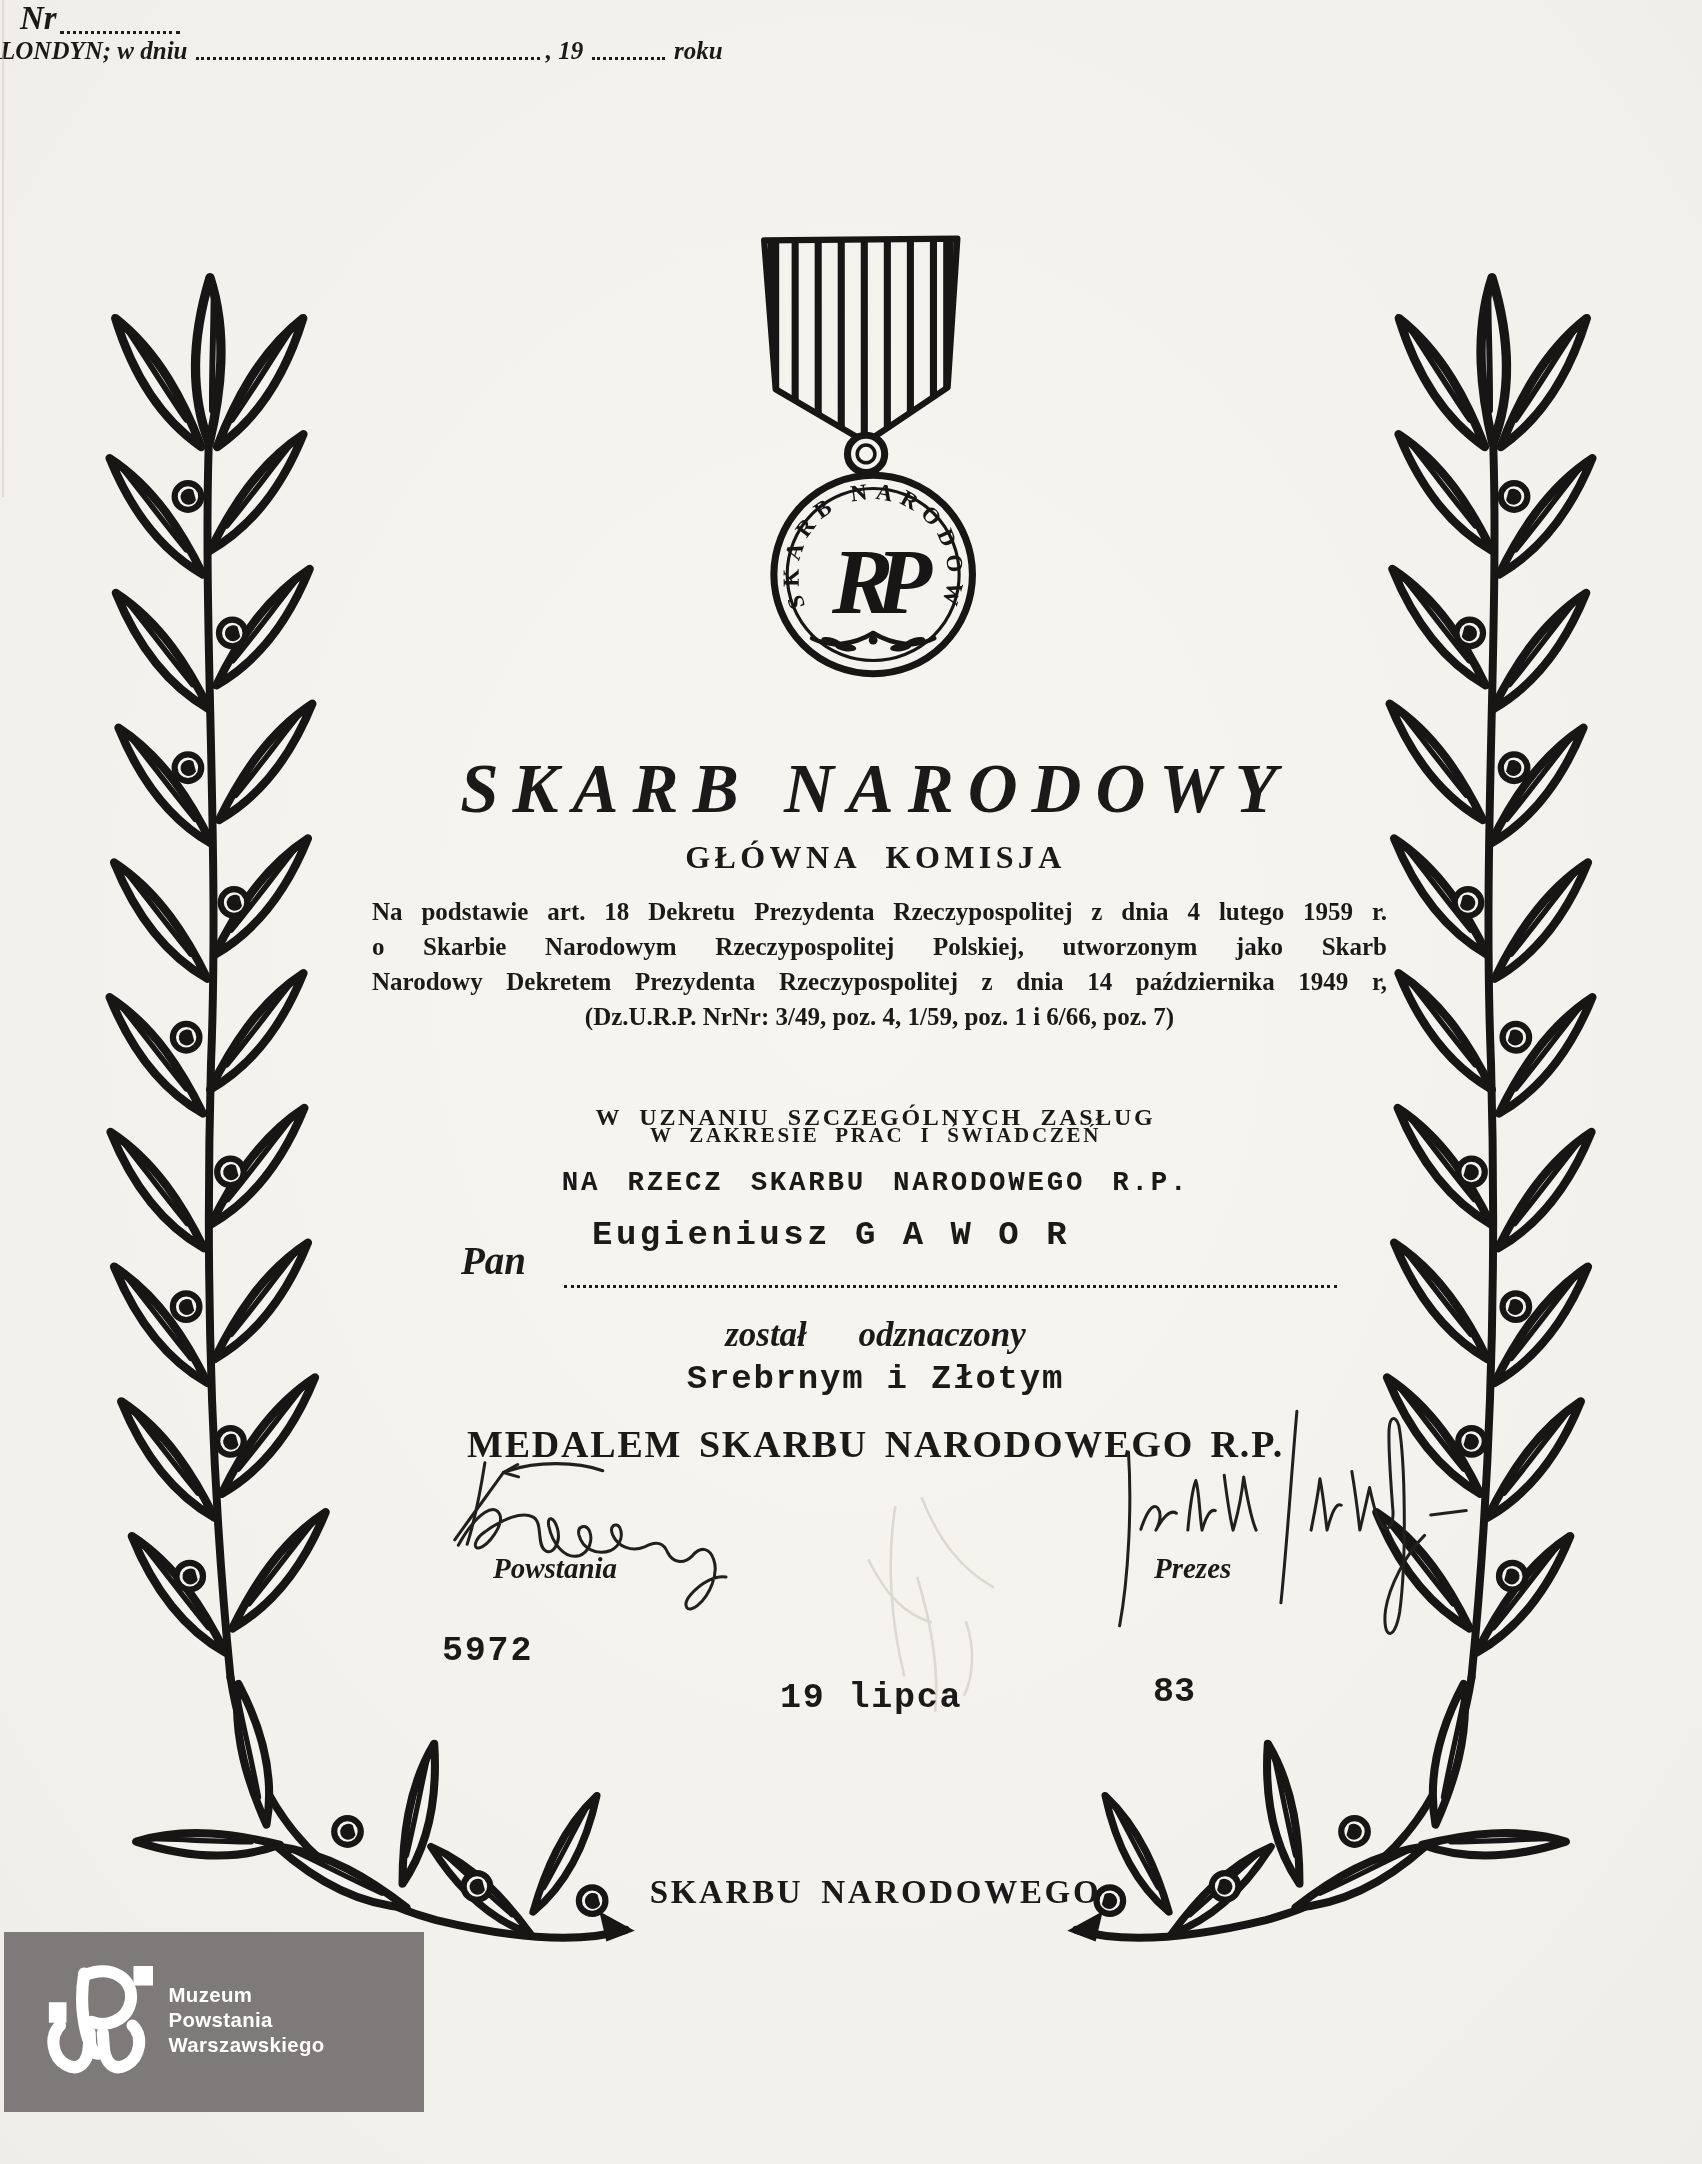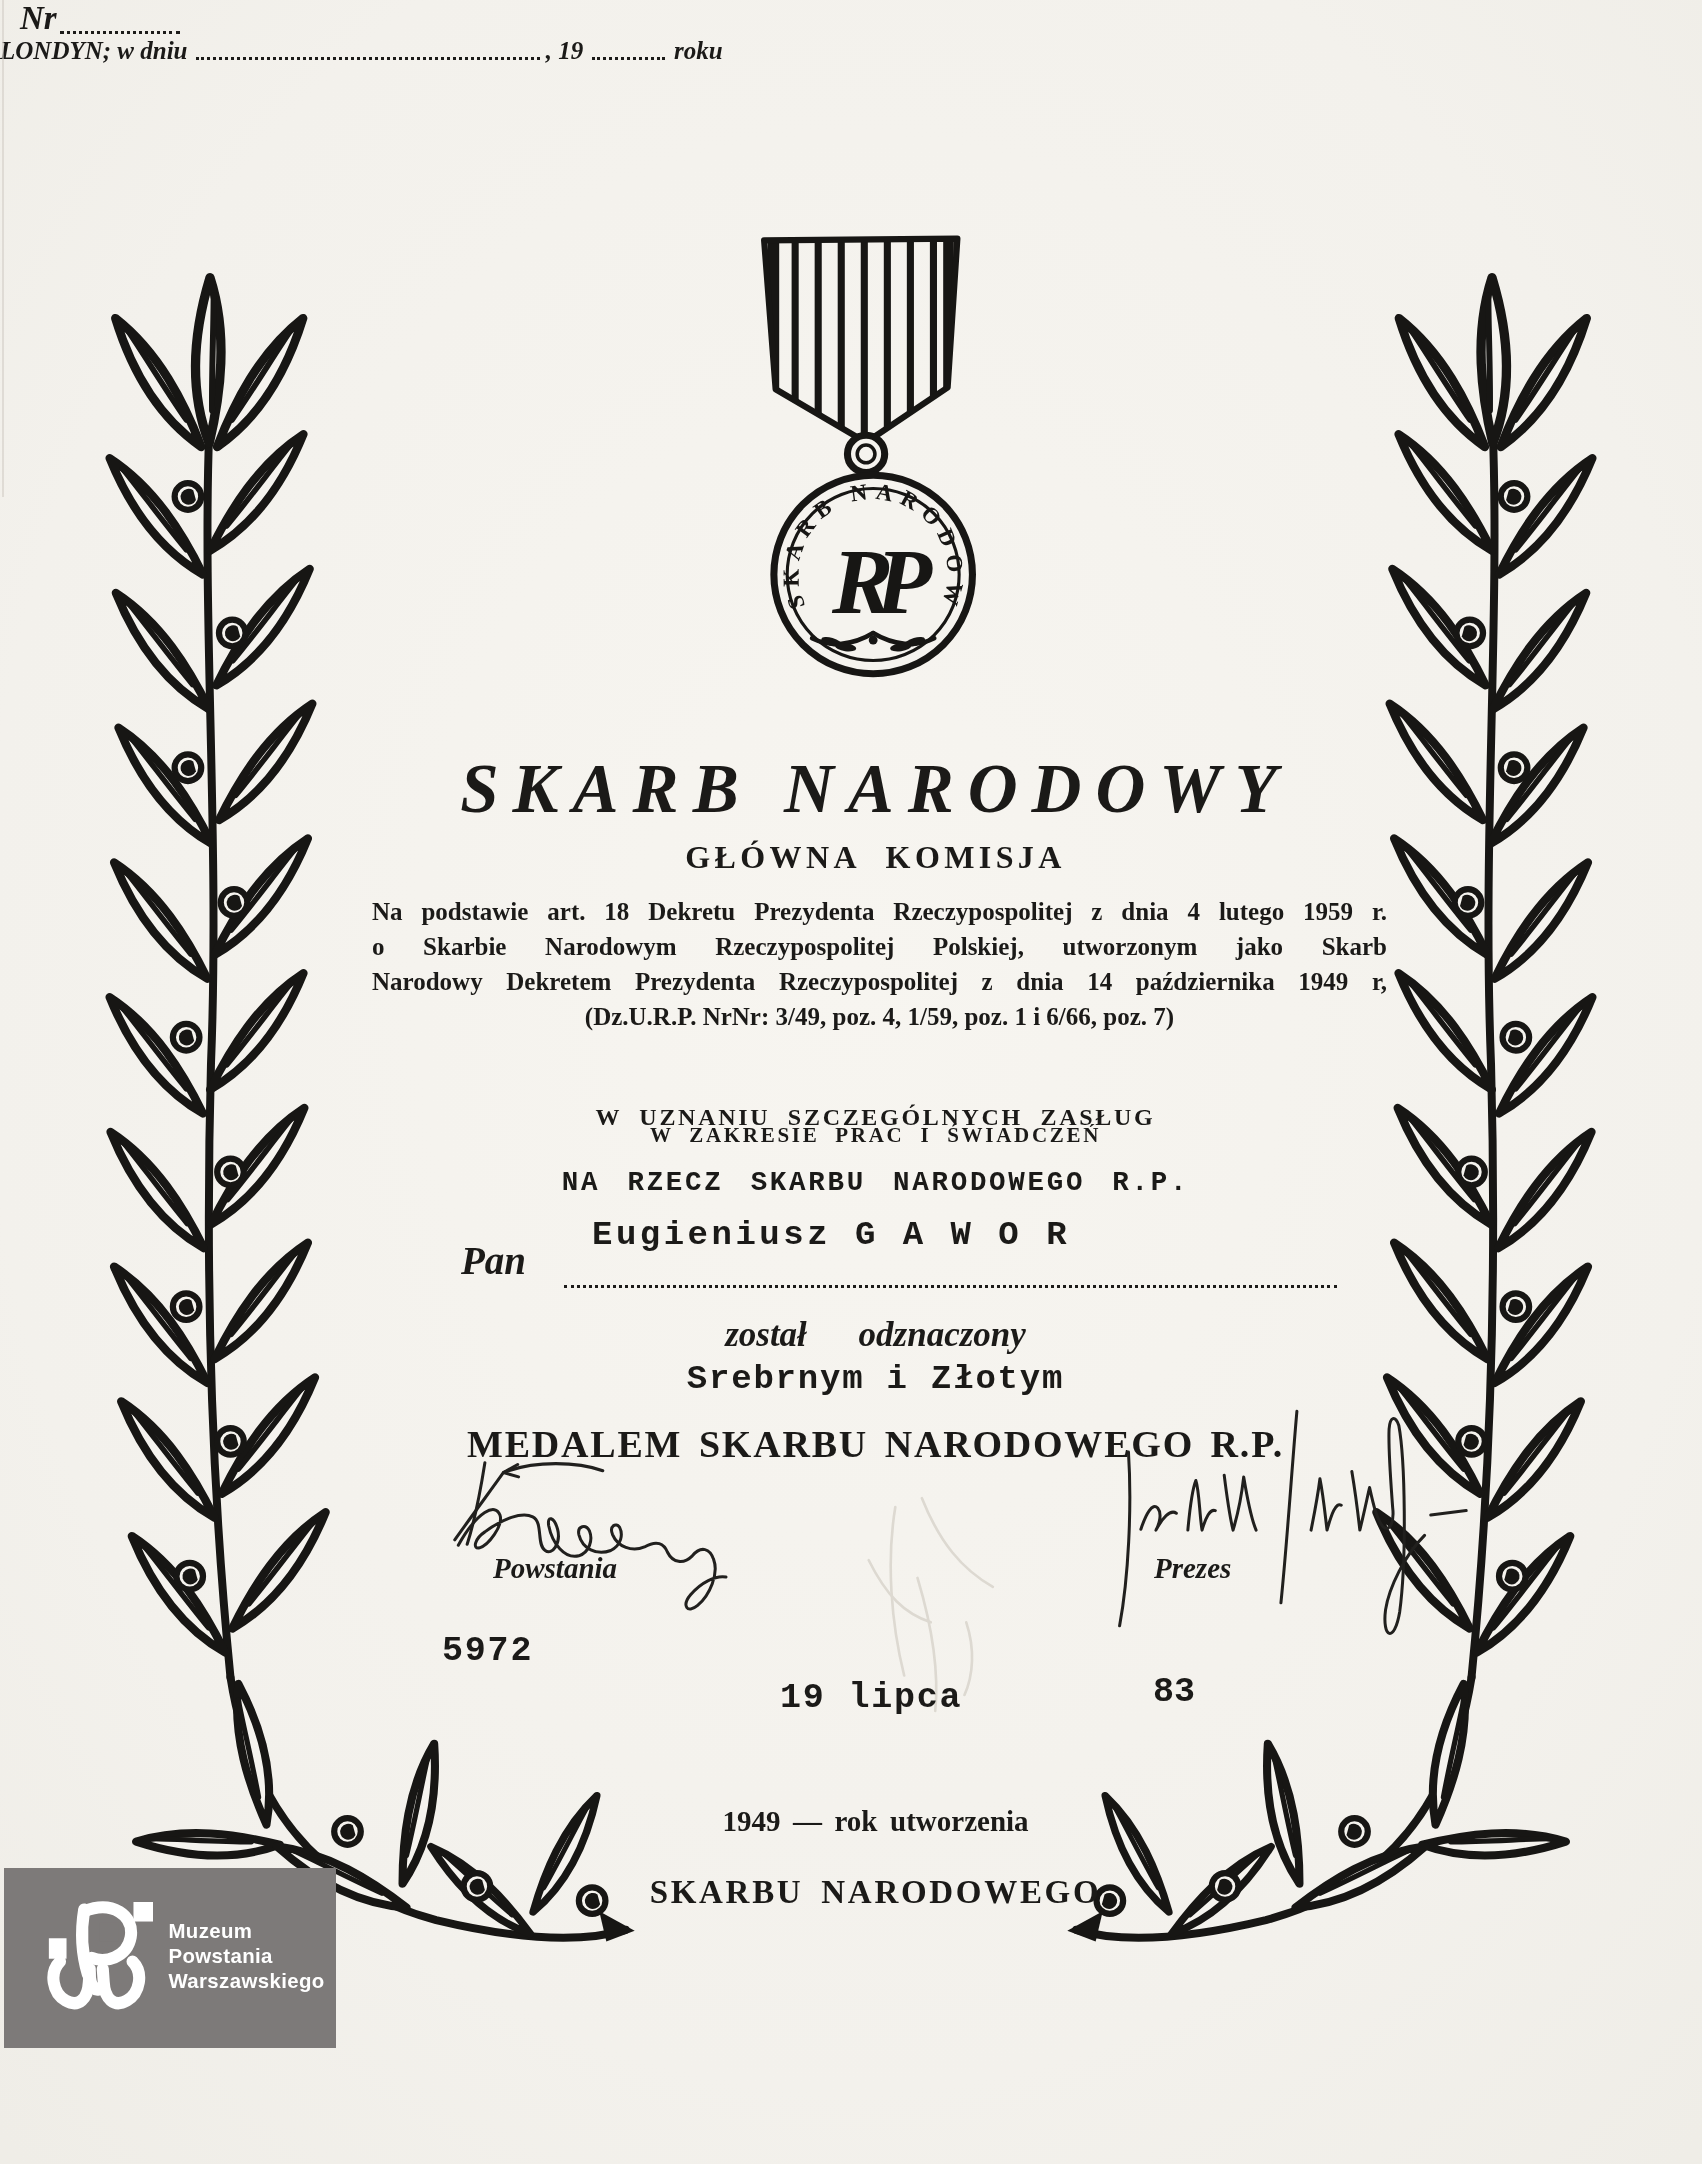--- a/index.html
+++ b/index.html
@@ -32,21 +32,21 @@
   .nr-row{left:422px;top:1670px;font-size:33px;font-weight:700;font-style:italic;display:flex;align-items:flex-end;padding-left:20px;}
   .nr-dots{width:120px;margin-left:3.5px;margin-bottom:3.5px;}
   .typed-serial{left:442px;top:1631px;font-size:35px;letter-spacing:1.8px;}
   .date-row{left:518px;top:1715px;font-size:25px;font-weight:700;font-style:italic;display:flex;align-items:flex-end;white-space:pre;}
   .date-dots1{width:344px;margin:0 5.3px 5.3px 8.9px;}
   .date-dots2{width:73px;margin:0 8.9px 5.3px 8.9px;}
   .typed-date{left:780px;top:1678px;font-size:35px;letter-spacing:1.8px;}
   .typed-year{left:1153px;top:1672px;font-size:35px;}
   .foot1{top:1805px;font-size:29px;font-weight:700;word-spacing:5.3px;}
   .foot2{top:1874px;font-size:33px;font-weight:700;letter-spacing:2.7px;word-spacing:7px;}
-  .wm{position:absolute;left:4.4px;top:1868px;width:332px;height:180px;background:#7d7a79;}
+  .wm{position:absolute;left:4.4px;top:1932px;width:420px;height:180px;background:#7d7a79;}
   .wm-text{position:absolute;left:164px;top:51px;color:#ffffff;
     font-family:"Liberation Sans","DejaVu Sans",sans-serif;font-weight:700;
     font-size:20.4px;line-height:25px;letter-spacing:0.4px;}
   .edge{left:1.8px;top:0;width:2.7px;height:497px;background:#cfcac2;opacity:.55;}
   svg text{font-family:"Liberation Serif","DejaVu Serif",serif;}
   .lf{fill:#f5f3ee;stroke:#171614;stroke-width:7;stroke-linejoin:round;}
   .lv{fill:none;stroke:#171614;stroke-width:4.5;stroke-linecap:round;}
   .st{fill:none;stroke:#171614;stroke-width:9;stroke-linecap:round;}
   .sg{fill:none;stroke:#21201e;stroke-width:3.4;stroke-linecap:round;stroke-linejoin:round;}
 </style>
@@ -217,21 +217,20 @@
   <div class="date-row">
     <span>LONDYN; w dniu</span>
     <span class="dotline date-dots1"></span>
     <span>, 19</span>
     <span class="dotline date-dots2"></span>
     <span>roku</span>
   </div>
   <div class="abs mono typed-date">19 lipca</div>
   <div class="abs mono typed-year">83</div>
 
-  <div class="cx foot1">1949 — rok utworzenia</div>
   <div class="cx foot2">SKARBU NARODOWEGO</div>
 
   <div class="wm">
     <svg class="abs" style="left:43px;top:32px" width="106" height="110" viewBox="0 0 114 118">
       <g stroke="#ffffff" stroke-width="13" fill="none" stroke-linecap="round">
         <path d="M40,10 C36,34 38,60 44,80"></path>
         <path d="M40,12 C70,0 94,16 90,40 C86,62 62,68 48,62"></path>
         <path d="M14,66 C2,78 6,100 20,108 C34,116 44,106 45,88 L46,74"></path>
         <path d="M92,66 C104,78 100,100 86,108 C72,116 62,106 61,88 L60,74"></path>
         <path d="M46,78 C46,94 54,102 60,92"></path>

